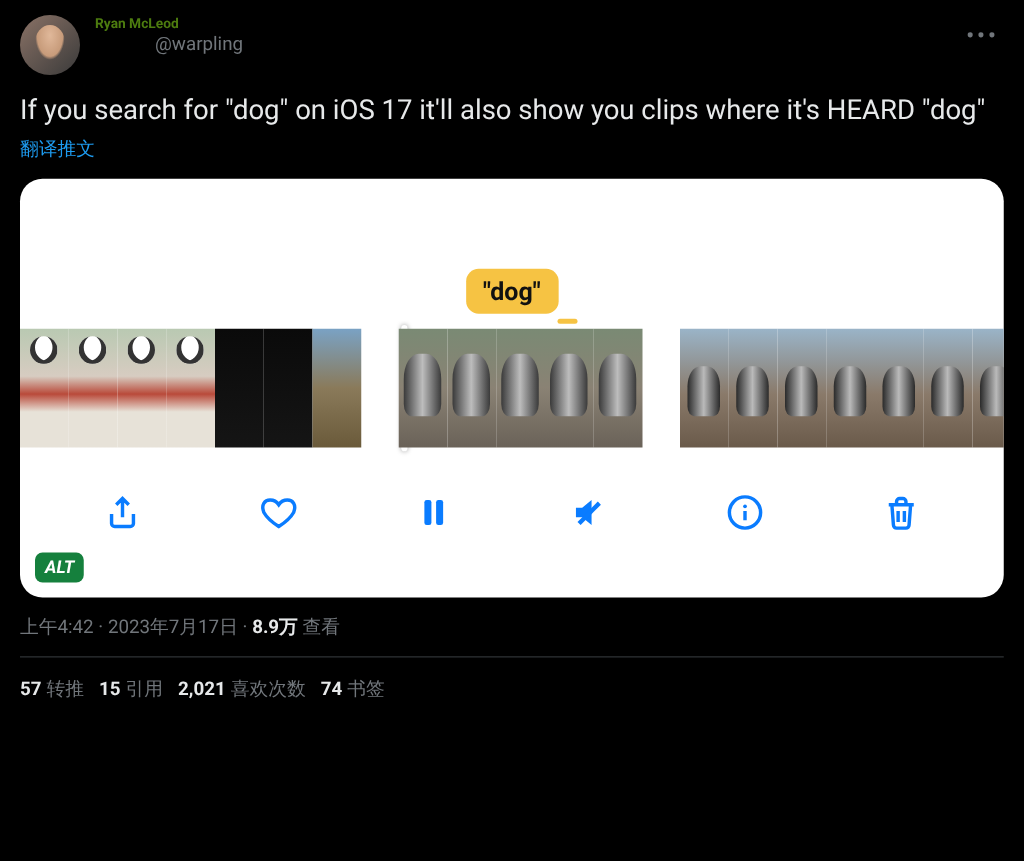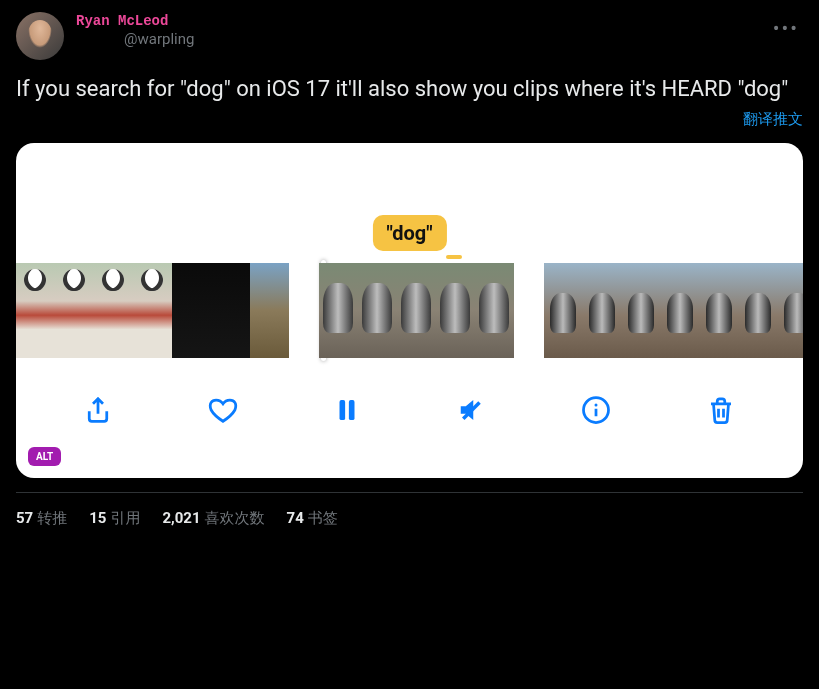--- a/index.html
+++ b/index.html
@@ -30,41 +30,40 @@
   }
   .avatar::after {
     content: "";
     position: absolute;
     left: 12px; top: 8px;
     width: 24px; height: 28px;
     background: radial-gradient(ellipse at 50% 30%, #e0b89a 0%, #c79b7a 60%, transparent 70%);
     border-radius: 50% 50% 40% 40%;
   }
   .name-block { flex: 1; line-height: 1.3; }
-  .display-name { font-weight: 700; font-size: 14px; color: #ec4899; font-family: Liberation Mono, monospace; }
+  .display-name { font-weight: 700; font-size: 11px; color: #4d7c0f; }
   .handle { font-size: 15px; color: #71767b; margin-left: 48px; }
   .more-btn {
     color: #71767b;
     font-size: 20px;
     letter-spacing: 2px;
     padding: 4px;
     cursor: pointer;
   }
   .tweet-text {
     margin-top: 14px;
     font-size: 22px;
     line-height: 1.35;
     color: #e7e9ea;
   }
   .translate {
     color: #1d9bf0;
     font-size: 15px;
     margin-top: 6px;
     cursor: pointer;
-    text-align: right;
   }
   .media-card {
     margin-top: 14px;
     background: #fff;
     border-radius: 18px;
     position: relative;
     overflow: hidden;
     height: 335px;
   }
   .dog-label {
@@ -145,41 +144,42 @@
     cursor: pointer;
     display: flex;
     align-items: center;
     justify-content: center;
   }
   .tool-icon svg { width: 30px; height: 30px; stroke: #0a7cff; fill: none; stroke-width: 2.2; }
   .alt-badge {
     position: absolute;
     left: 12px;
     bottom: 12px;
-    background: #a21caf;
+    background: #15803d;
     color: #fff;
     font-weight: 700;
-    font-size: 10px;
+    font-size: 14px;
     padding: 4px 8px;
     border-radius: 6px;
+    font-style: italic;
   }
   .meta-row {
     margin-top: 14px;
     font-size: 15px;
     color: #71767b;
   }
   .meta-row .bold { color: #e7e9ea; font-weight: 700; }
   .divider {
     border: none;
     border-top: 1px solid #2f3336;
     margin: 14px 0 0 0;
   }
   .stats-row {
     display: flex;
-    gap: 22px;
+    gap: 12px;
     padding: 16px 0;
     font-size: 15px;
     color: #71767b;
   }
   .stats-row .num { color: #e7e9ea; font-weight: 700; margin-right: 4px; }
 </style>
 </head>
 <body>
 
 <div class="tweet">
@@ -263,20 +263,23 @@
       <div class="tool-icon">
         <svg viewBox="0 0 24 24">
             <path d="M4 7h16M9 7V5a2 2 0 0 1 2-2h2a2 2 0 0 1 2 2v2M6 7l1 13a2 2 0 0 0 2 2h6a2 2 0 0 0 2-2l1-13M10 11v7M14 11v7"></path>
           </svg>
       </div>
     </div>
 
     <div class="alt-badge">ALT</div>
   </div>
 
+  <div class="meta-row">
+    <span>上午4:42</span><span> · </span><span>2023年7月17日</span><span> · </span><span class="bold">8.9万</span><span> 查看</span>
+  </div>
 
   <hr class="divider">
 
   <div class="stats-row">
     <div><span class="num">57</span><span>转推</span></div>
     <div><span class="num">15</span><span>引用</span></div>
     <div><span class="num">2,021</span><span>喜欢次数</span></div>
     <div><span class="num">74</span><span>书签</span></div>
   </div>
 

